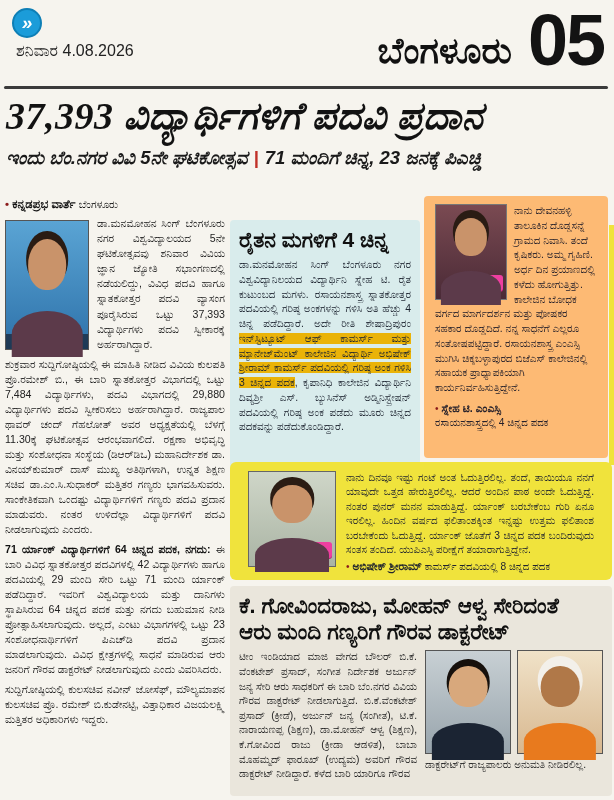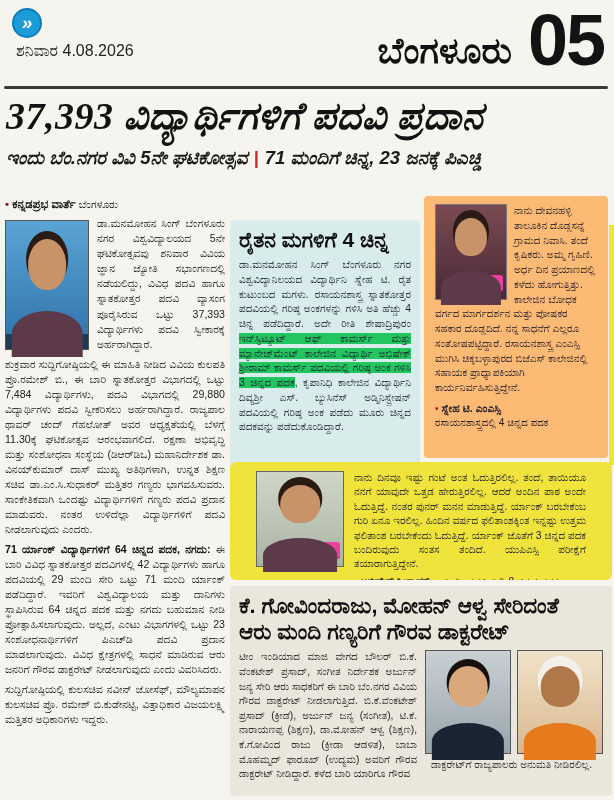--- a/index.html
+++ b/index.html
@@ -43,56 +43,56 @@
   .portrait::after { content:""; position:absolute; bottom:-6%; left:50%; transform:translateX(-50%);
                      width:86%; height:36%; border-radius:50% 50% 0 0; background:#5c3a4a; }
   .para { margin-bottom:5px; }
   .subhead-inline { font-weight:bold; color:#111; }
 
   
   .blue-box { position:absolute; top:196px; left:230px; width:190px; height:262px; background:#d9ecec;
               border-radius:4px; padding:8px 9px; overflow:hidden;margin-top:24px; }
   .blue-box h2 { font-size:21px; font-weight:bold; color:#101010; margin-bottom:6px; white-space:nowrap; }
   .blue-box .boxtext { font-size:10.4px; line-height:1.42; text-align:justify; color:#1d2430; }
-  .hl { background:#22c55e; }
+  .hl { background:#eab308; }
 
   .pink-box { position:absolute; top:196px; left:424px; width:184px; height:262px; background:#fdba74;
               border-radius:4px; padding:8px 11px; overflow:hidden; font-size:10.4px; line-height:1.42;
               color:#25202a; }
   .pink-box .quote-photo { float:left; width:72px; height:96px; margin:0 7px 3px 0; border:1px solid #777;
               position:relative; background:linear-gradient(180deg,#7a4a52 0%,#4a2a36 100%); }
   .sticker { position:absolute; right:3px; bottom:8px; width:20px; height:16px; background:#ee3fa0;
              border-radius:3px; box-shadow:0 1px 0 #b02070; }
   .attribution { margin-top:5px; font-size:10.2px; }
   .attribution b { font-size:10.8px; }
   .attribution .dot { color:#8b1a1a; }
 
   .yellow-box { position:absolute; top:462px; left:230px; width:382px; height:118px; background:#f0e33c;
-                border-radius:6px; padding:9px 26px; overflow:hidden; display:flex; gap:10px; }
+                border-radius:6px; padding:9px 18px; overflow:hidden; display:flex; gap:10px; }
   .yellow-box .quote-photo2 { flex:0 0 88px; height:96px; border:1px solid #666; position:relative;
                 background:linear-gradient(180deg,#cfd6c8 0%,#aab4a4 100%); }
   .yellow-box .ytext { font-size:10.3px; line-height:1.4; text-align:justify; color:#20242e; }
   .yellow-box .attribution { margin-top:2px; }
 
   
   .bottom-box { position:absolute; top:586px; left:230px; width:382px; height:210px; background:#eae6dc;
                 border-radius:4px; padding:7px 9px; overflow:hidden; }
   .bottom-box h2 { font-size:21.5px; line-height:1.22; font-weight:bold; color:#101010; margin-bottom:5px; }
   .bottom-flow { display:flex; gap:8px; }
   .bottom-body { flex:1 1 auto; font-size:10.3px; line-height:1.42; text-align:justify; color:#222; }
   .bottom-photos { flex:0 0 178px; }
   .photo-pair { display:flex; gap:6px; }
   .dphoto { width:86px; height:104px; border:1px solid #555; position:relative; }
   .photo-prasad { background:linear-gradient(180deg,#c8d0d4 0%,#98a4ac 100%); }
   .photo-prasad.portrait::after { background:#1b2433; }
   .photo-prasad.portrait::before { background:#d8a87c; box-shadow:0 -5px 0 2px #16100c; }
   .photo-farooq { background:linear-gradient(180deg,#f0e2c8 0%,#d8b890 100%); }
   .photo-farooq.portrait::before { background:#b07848; box-shadow:0 -7px 0 3px #f3f0ea; }
   .photo-farooq.portrait::after { background:#e87a1e; }
-  .below-photos { margin-top:4px; font-size:10.3px; line-height:1.4; color:#222;margin-left:6px; }
+  .below-photos { margin-top:4px; font-size:10.3px; line-height:1.4; color:#222; }
 
   .edge-strip { position:absolute; top:225px; right:0; width:5px; height:240px; background:#f0e33c; }
 </style>
 </head>
 <body>
 
 <div class="page">
 
   <div class="masthead">
     <div class="brand-row">

